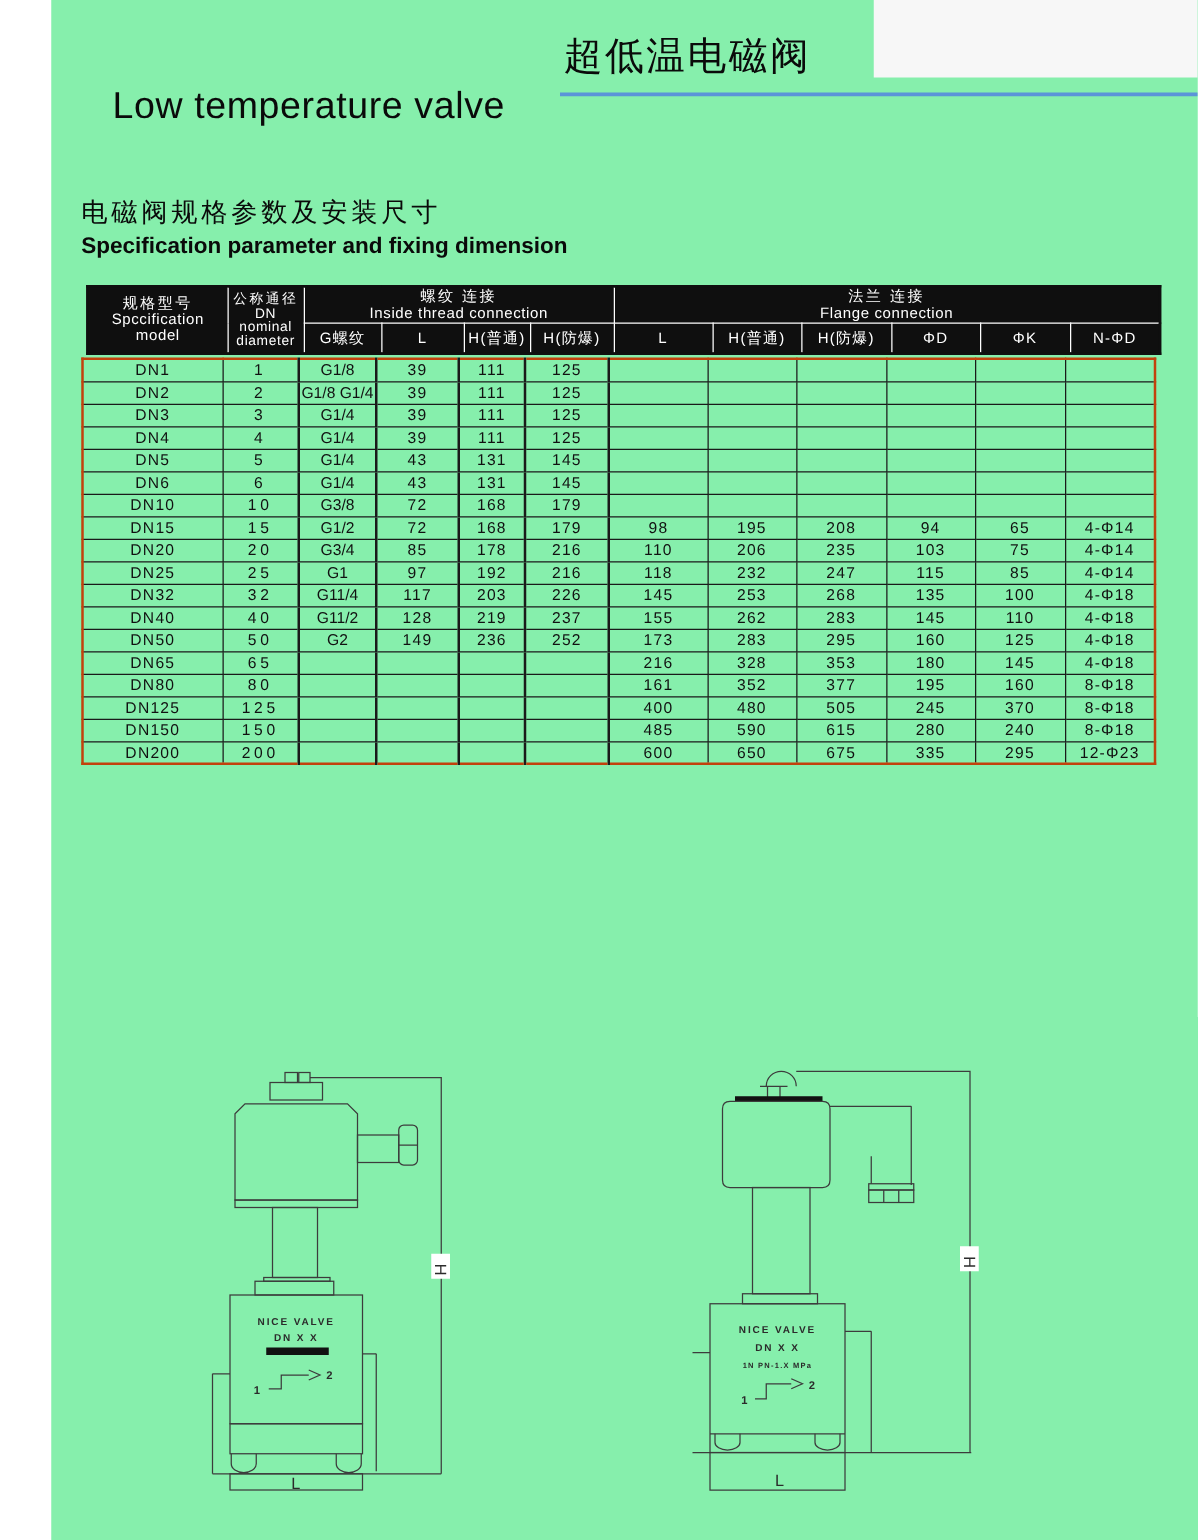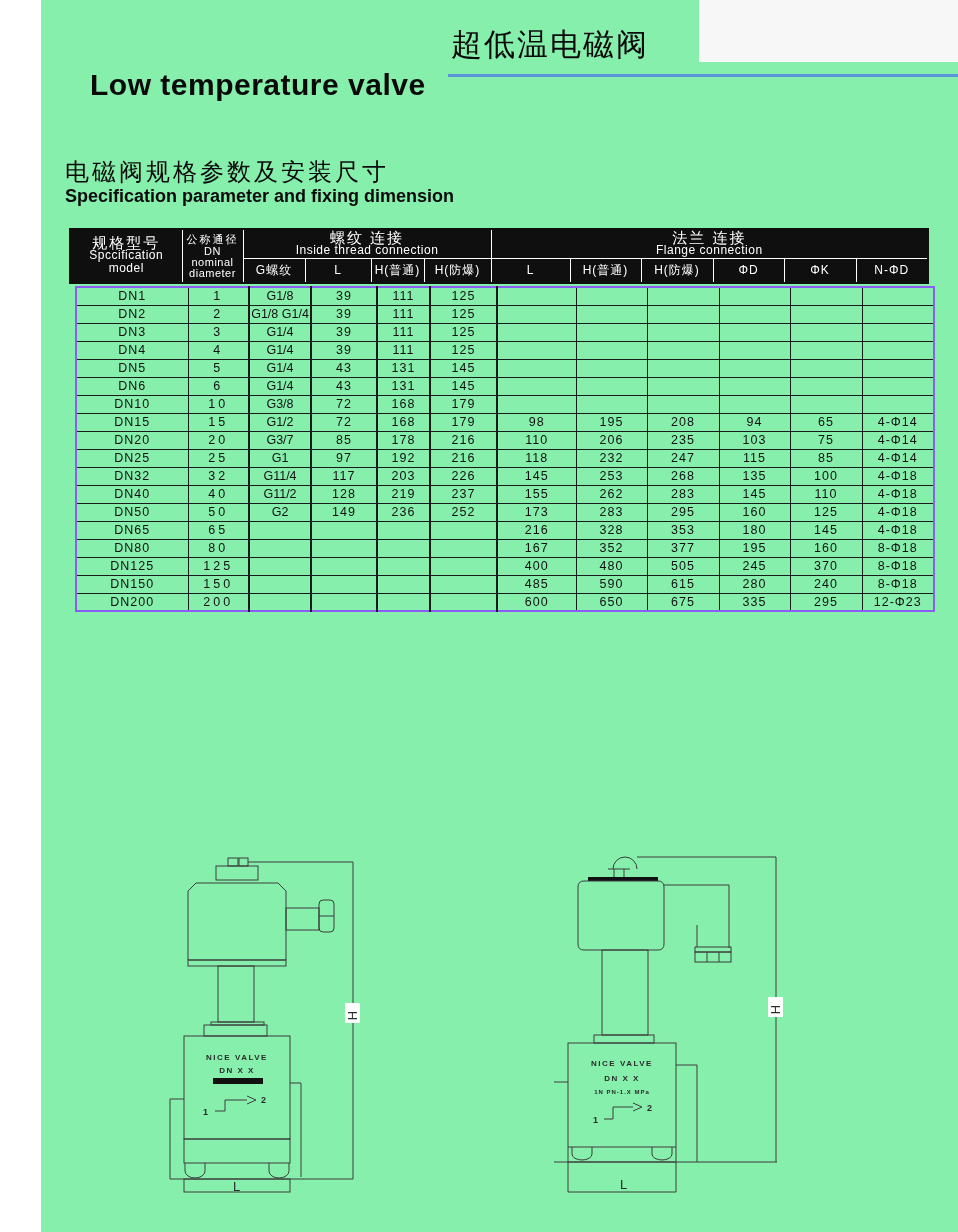--- a/index.html
+++ b/index.html
@@ -3,36 +3,36 @@
 <meta charset="utf-8">
 <style>
   * { margin:0; padding:0; box-sizing:border-box; }
   body { background:#ffffff; font-family:"Liberation Sans","DejaVu Sans",sans-serif; }
   .page { position:relative; width:958px; height:1232px; background:#86efac; overflow:hidden;margin-left:41px; }
 
   .gray-box { position:absolute; left:658px; top:0; width:300px; height:62px; background:#f7f7f7; }
 
   .title-cn { position:absolute; left:410px; top:24px; font-size:31px; letter-spacing:2px; color:#0a0a0a; white-space:nowrap; }
   .blue-rule { position:absolute; left:407px; top:74px; width:551px; height:3px; }
-  .title-en { position:absolute; left:49px; top:68px; font-size:30px; font-weight:bold; color:#0a0a0a; letter-spacing:0.5px; white-space:nowrap; }
-
-  .sec-cn { position:absolute; left:24px; top:156px; font-size:24px; letter-spacing:3px; color:#0a0a0a; white-space:nowrap; }
+  .title-en { position:absolute; left:49px; top:68px; font-size:30px; font-weight:normal; color:#0a0a0a; letter-spacing:0.5px; white-space:nowrap; }
+
+  .sec-cn { position:absolute; left:24px; top:156px; font-size:21px; letter-spacing:3px; color:#0a0a0a; white-space:nowrap; }
   .sec-en { position:absolute; left:24px; top:186px; font-size:18px; font-weight:bold; color:#0a0a0a; white-space:nowrap; }
 
   table { border-collapse:collapse; table-layout:fixed; }
 
   .hdr-table { position:absolute; left:28px; top:228px; width:858px; border:2px solid #0f0f0f; background:#0f0f0f; }
   .hdr-table th { background:#0f0f0f; color:#ffffff; font-weight:normal; border:1px solid #ffffff;
                   text-align:center; vertical-align:middle; padding:1px 0; }
-  .hdr-table .cn  { font-size:15px; letter-spacing:2px; line-height:13px; }
+  .hdr-table .cn  { font-size:12px; letter-spacing:2px; line-height:13px; }
   .hdr-table .en  { font-size:12px; letter-spacing:0.5px; line-height:13px; }
   .hdr-table .sub { font-size:12px; letter-spacing:1px; height:24px; }
   .hdr-table .grp { height:26px; }
 
-  .body-table { position:absolute; left:34px; top:286px; width:858px; border:2px solid #8b5cf6; }
+  .body-table { position:absolute; left:24px; top:286px; width:858px; border:2px solid #c2410c; }
   .body-table td { border:1px solid #1a1a1a; height:18px; text-align:center; vertical-align:middle;
                    font-size:12.5px; color:#111; letter-spacing:1px; line-height:14px; overflow:hidden; white-space:nowrap; }
   .body-table td:nth-child(3), .body-table td:nth-child(4), .body-table td:nth-child(5),
   .body-table td:nth-child(6), .body-table td:nth-child(7) { border-left-width:2px; }
   .body-table td:nth-child(2) { letter-spacing:3px; }
   .body-table td:nth-child(3) { letter-spacing:0; }
 
   .diag { position:absolute; width:300px; height:360px; }
   .diag-left  { left:88px;  top:845px; }
   .diag-right { left:493px; top:845px; }
@@ -235,21 +235,21 @@
           <td>98</td>
           <td>195</td>
           <td>208</td>
           <td>94</td>
           <td>65</td>
           <td>4-Φ14</td>
         </tr>
         <tr>
           <td>DN20</td>
           <td>20</td>
-          <td>G3/7</td>
+          <td>G3/4</td>
           <td>85</td>
           <td>178</td>
           <td>216</td>
           <td>110</td>
           <td>206</td>
           <td>235</td>
           <td>103</td>
           <td>75</td>
           <td>4-Φ14</td>
         </tr>
@@ -323,21 +323,21 @@
           <td>145</td>
           <td>4-Φ18</td>
         </tr>
         <tr>
           <td>DN80</td>
           <td>80</td>
           <td></td>
           <td></td>
           <td></td>
           <td></td>
-          <td>167</td>
+          <td>161</td>
           <td>352</td>
           <td>377</td>
           <td>195</td>
           <td>160</td>
           <td>8-Φ18</td>
         </tr>
         <tr>
           <td>DN125</td>
           <td>125</td>
           <td></td>

